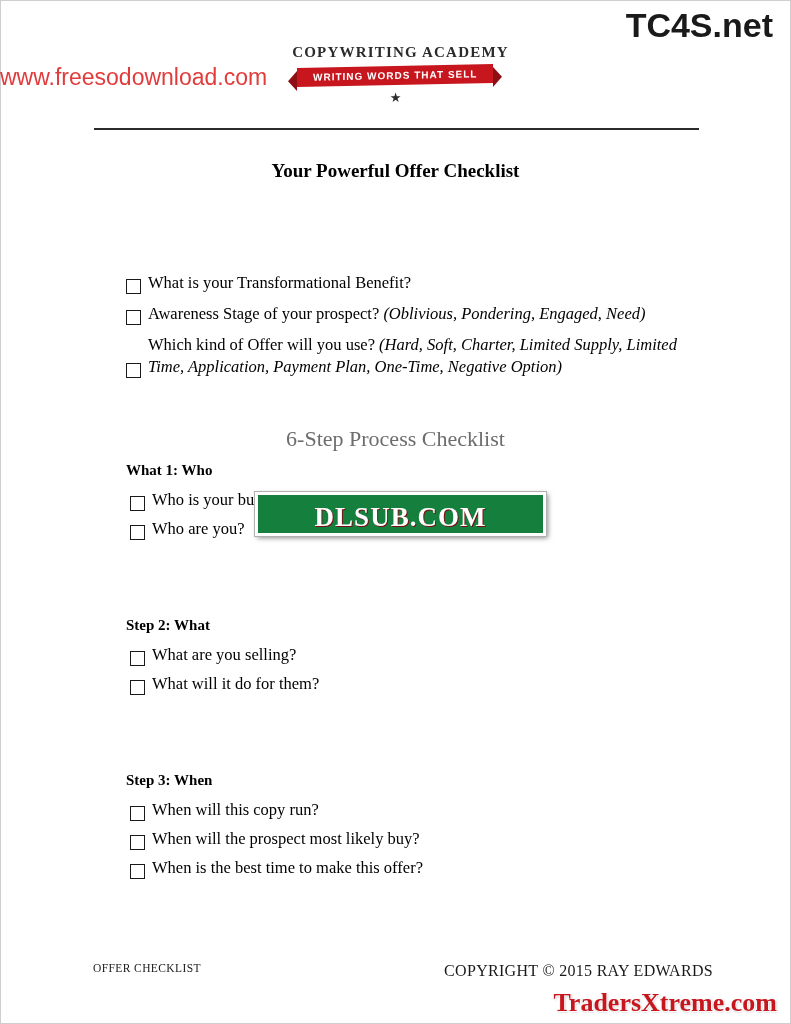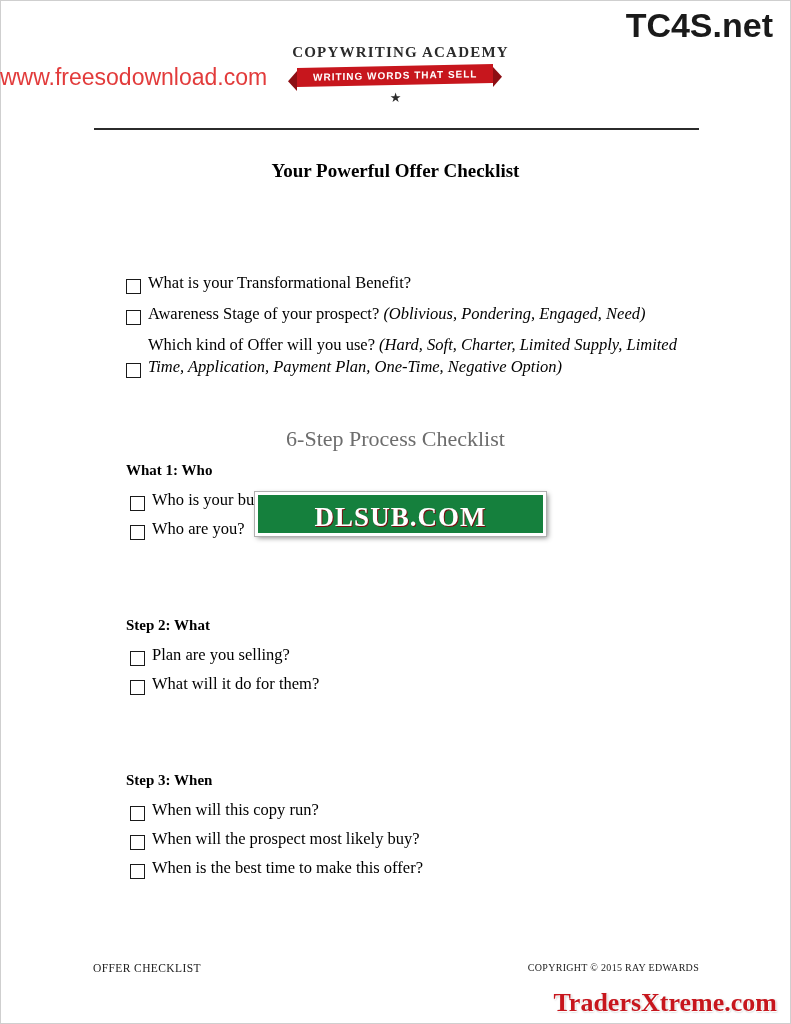--- a/index.html
+++ b/index.html
@@ -203,24 +203,24 @@
     position: absolute;
     left: 93px;
     top: 962px;
     font-family: "Liberation Serif", serif;
     font-size: 11.5px;
     letter-spacing: 0.4px;
     color: #1a1a1a;
   }
   .footer-right {
     position: absolute;
-    right: 92px;
+    right: 78px;
     top: 962px;
     font-family: "Liberation Serif", serif;
-    font-size: 10px;
+    font-size: 16px;
     letter-spacing: 0.3px;
     color: #1a1a1a;
   }
 </style>
 </head>
 <body>
 
 <div class="page">
   <div class="page-inner"></div>
 
@@ -261,21 +261,21 @@
     <div class="item">
       <span class="box"></span>
       <span class="txt">Who are you?</span>
     </div>
   </div>
 
   <div class="block" id="step2">
     <div class="step-head">Step 2: What</div>
     <div class="item">
       <span class="box"></span>
-      <span class="txt">Plan are you selling?</span>
+      <span class="txt">What are you selling?</span>
     </div>
     <div class="item">
       <span class="box"></span>
       <span class="txt">What will it do for them?</span>
     </div>
   </div>
 
   <div class="block" id="step3">
     <div class="step-head">Step 3:  When</div>
     <div class="item">

